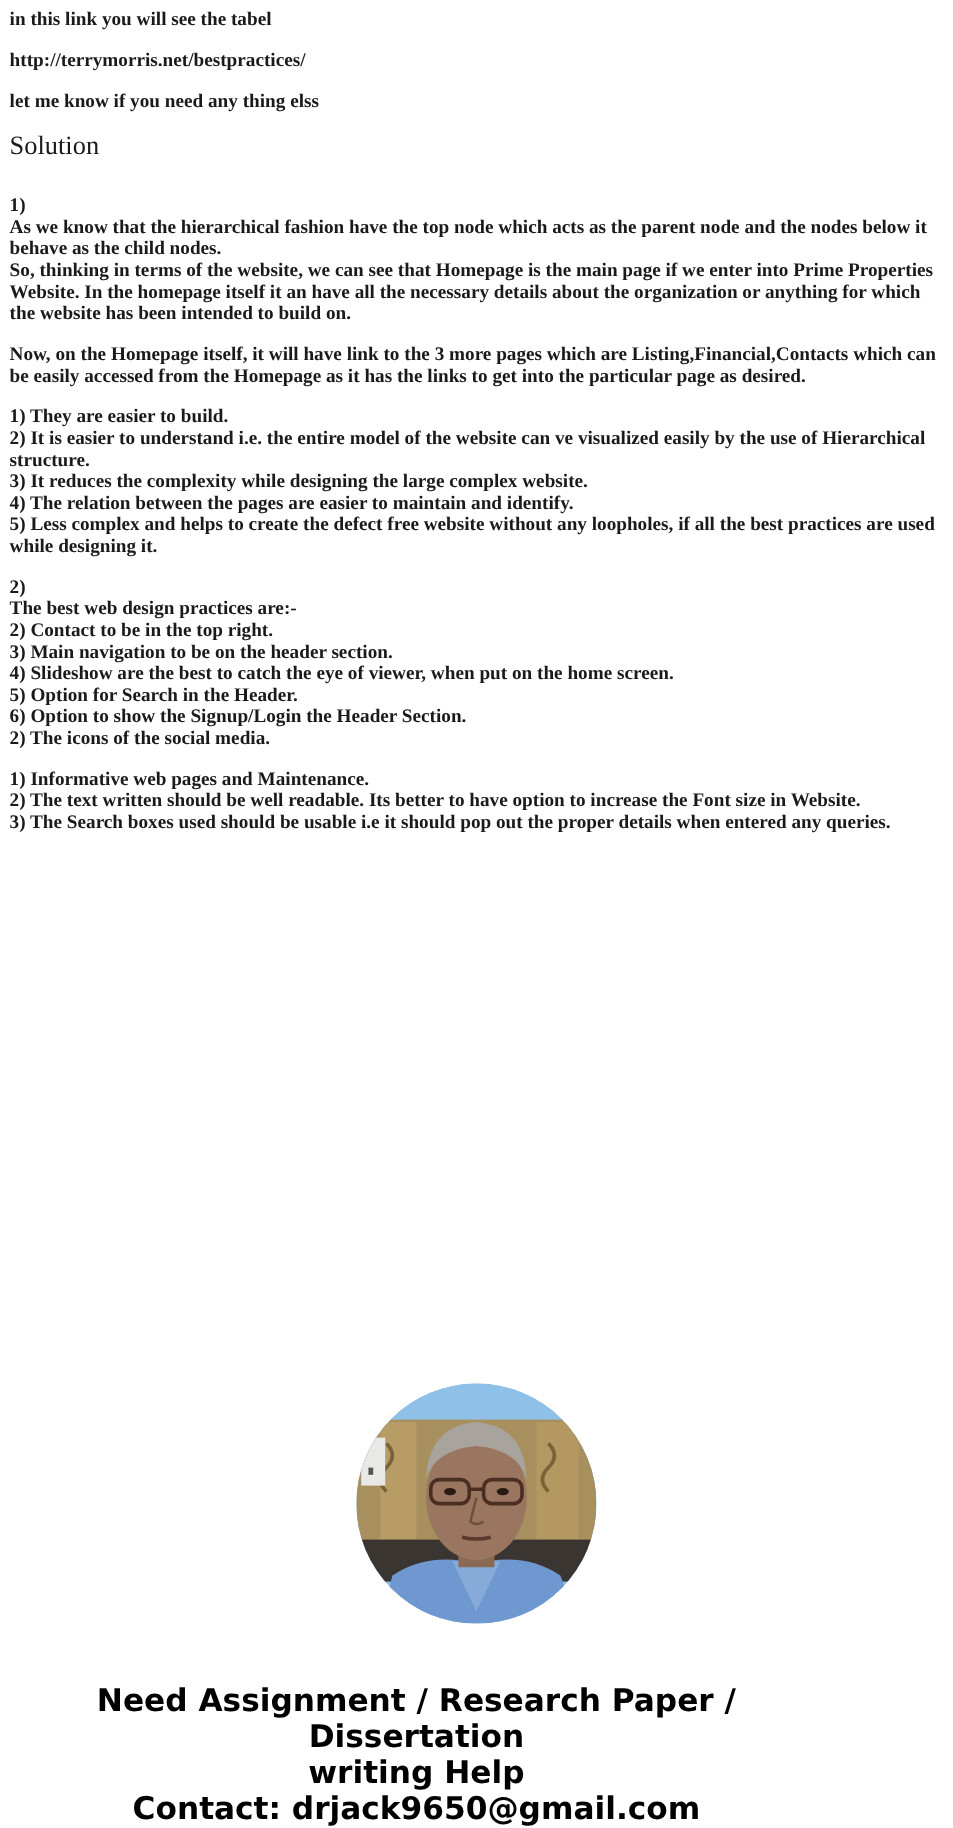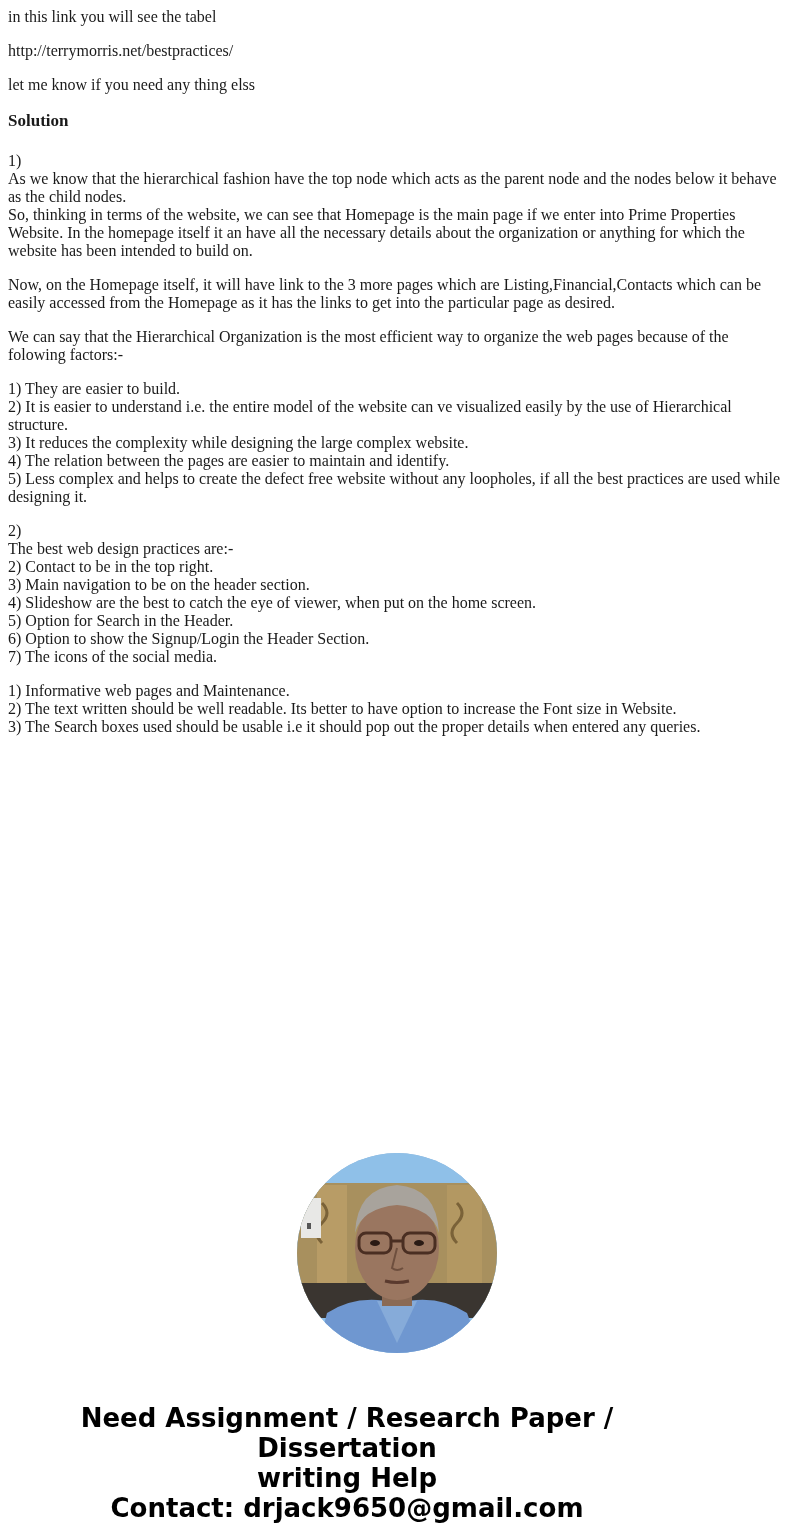--- a/index.html
+++ b/index.html
@@ -18,25 +18,26 @@
       color: #1a1a1a;
     }
     .content {
       position: absolute;
       left: 8px;
       top: 8px;
       width: 780px;
     }
     p {
       margin: 0 0 16px 0;
+      font-weight: bold;
     }
     h3 {
-      font-size: 17px;
-      font-weight: bold;
-      margin: 0 0 20px 0;
+      font-size: 22px;
+      font-weight: normal;
+      margin: 0 0 31px 0;
       line-height: 22px;
     }
     .line {
       display: block;
     }
     .avatar {
       position: absolute;
       left: 297px;
       top: 1153px;
       width: 200px;
@@ -77,39 +78,38 @@
   <h3>Solution</h3>
 
   <p>
     <span class="line">1)</span>
     <span class="line">As we know that the hierarchical fashion have the top node which acts as the parent node and the nodes below it behave as the child nodes.</span>
     <span class="line">So, thinking in terms of the website, we can see that Homepage is the main page if we enter into Prime Properties Website. In the homepage itself it an have all the necessary details about the organization or anything for which the website has been intended to build on.</span>
   </p>
 
   <p>Now, on the Homepage itself, it will have link to the 3 more pages which are Listing,Financial,Contacts which can be easily accessed from the Homepage as it has the links to get into the particular page as desired.</p>
 
-  <p>We can say that the Hierarchical Organization is the most efficient way to organize the web pages because of the folowing factors:-</p>
 
   <p>
     <span class="line">1) They are easier to build.</span>
     <span class="line">2) It is easier to understand i.e. the entire model of the website can ve visualized easily by the use of Hierarchical structure.</span>
     <span class="line">3) It reduces the complexity while designing the large complex website.</span>
     <span class="line">4) The relation between the pages are easier to maintain and identify.</span>
     <span class="line">5) Less complex and helps to create the defect free website without any loopholes, if all the best practices are used while designing it.</span>
   </p>
 
   <p>
     <span class="line">2)</span>
     <span class="line">The best web design practices are:-</span>
     <span class="line">2) Contact to be in the top right.</span>
     <span class="line">3) Main navigation to be on the header section.</span>
     <span class="line">4) Slideshow are the best to catch the eye of viewer, when put on the home screen.</span>
     <span class="line">5) Option for Search in the Header.</span>
     <span class="line">6) Option to show the Signup/Login the Header Section.</span>
-    <span class="line">7) The icons of the social media.</span>
+    <span class="line">2) The icons of the social media.</span>
   </p>
 
   <p>
     <span class="line">1) Informative web pages and Maintenance.</span>
     <span class="line">2) The text written should be well readable. Its better to have option to increase the Font size in Website.</span>
     <span class="line">3) The Search boxes used should be usable i.e it should pop out the proper details when entered any queries.</span>
   </p>
 </div>
 
 <div class="avatar">

